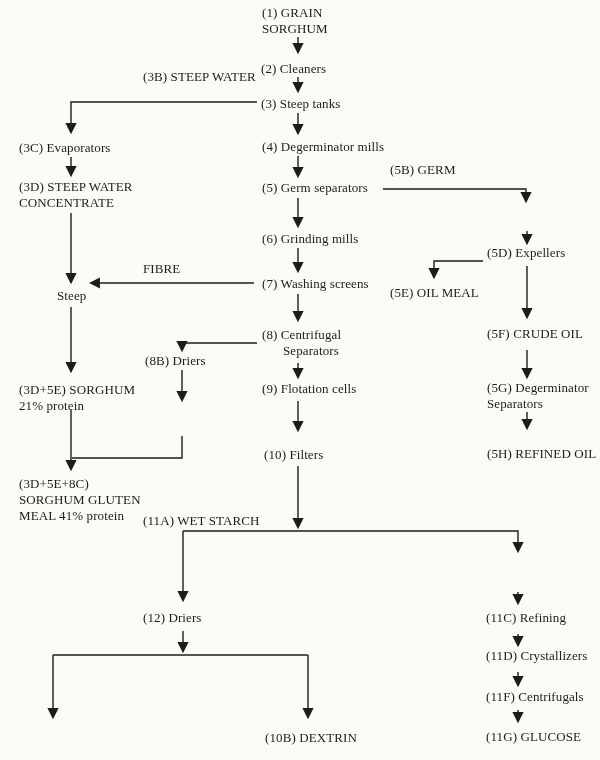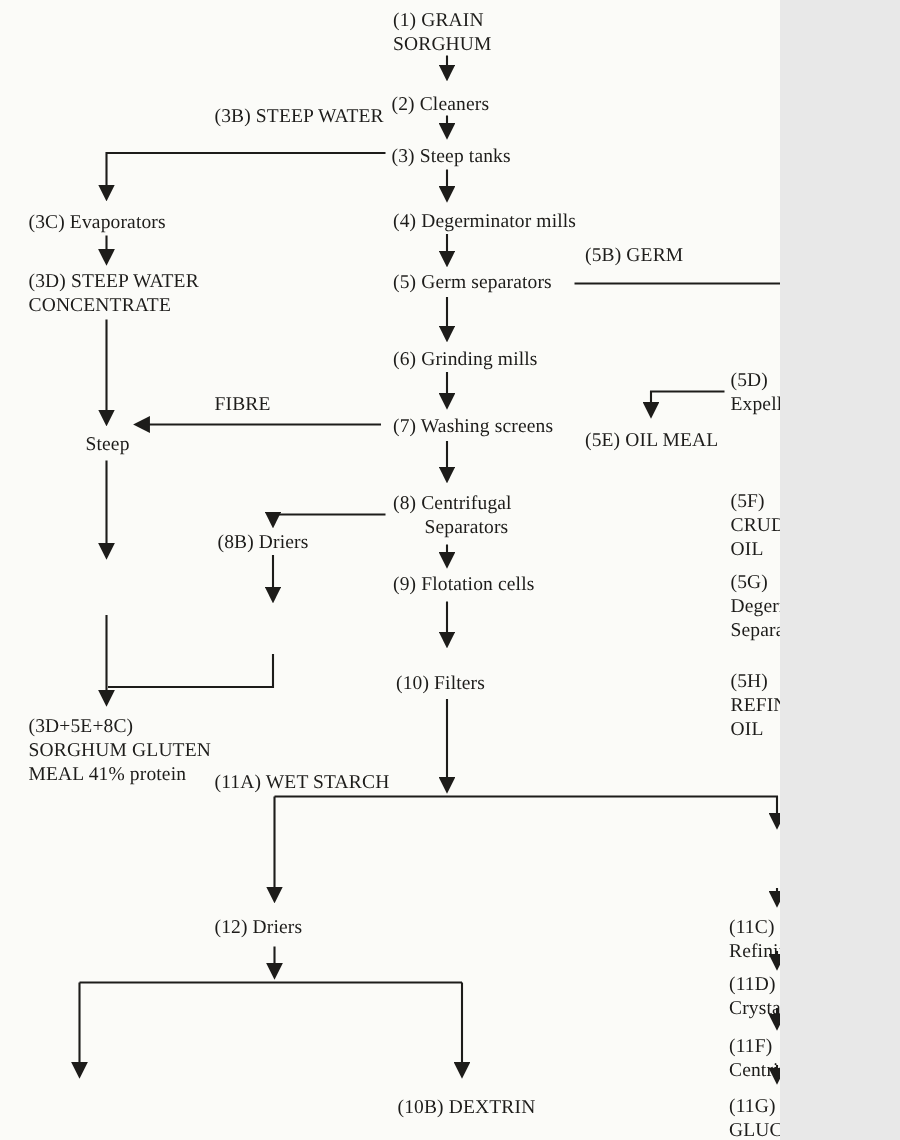--- a/index.html
+++ b/index.html
@@ -6,21 +6,21 @@
     --bg:#fbfbf8;
     --ink:#1d1c1a;
   }
   html,body{margin:0;padding:0;}
   body{
     background:#e8e8e8;
     font-family:"Liberation Serif","DejaVu Serif",serif;
   }
   #canvas{
     position:relative;
-    width:520px;
+    width:600px;
     height:760px;
     background:var(--bg);
     overflow:hidden;
   }
   .node{
     position:absolute;
     font-size:13px;
     line-height:16px;
     color:var(--ink);
     white-space:pre-line;
@@ -118,20 +118,22 @@
   <div class="node" style="left:487px;top:446px">(5H) REFINED OIL</div>
   <div class="node" style="left:262px;top:231px">(6) Grinding mills</div>
   <div class="node" style="left:262px;top:276px">(7) Washing screens</div>
   <div class="node" style="left:143px;top:261px">FIBRE</div>
   <div class="node" style="left:57px;top:288px">Steep</div>
   <div class="node indent2" style="left:262px;top:327px">(8) Centrifugal
 Separators</div>
   <div class="node" style="left:145px;top:353px">(8B) Driers</div>
   <div class="node" style="left:262px;top:381px">(9) Flotation cells</div>
   <div class="node" style="left:264px;top:447px">(10) Filters</div>
+  <div class="node" style="left:19px;top:382px">(3D+5E) SORGHUM
+21% protein</div>
   <div class="node" style="left:19px;top:476px">(3D+5E+8C)
 SORGHUM GLUTEN
 MEAL 41% protein</div>
   <div class="node" style="left:143px;top:513px">(11A) WET STARCH</div>
   <div class="node" style="left:486px;top:610px">(11C) Refining</div>
   <div class="node" style="left:486px;top:648px">(11D) Crystallizers</div>
   <div class="node" style="left:486px;top:689px">(11F) Centrifugals</div>
   <div class="node" style="left:486px;top:729px">(11G) GLUCOSE</div>
   <div class="node" style="left:143px;top:610px">(12) Driers</div>
   <div class="node" style="left:265px;top:730px">(10B) DEXTRIN</div>

